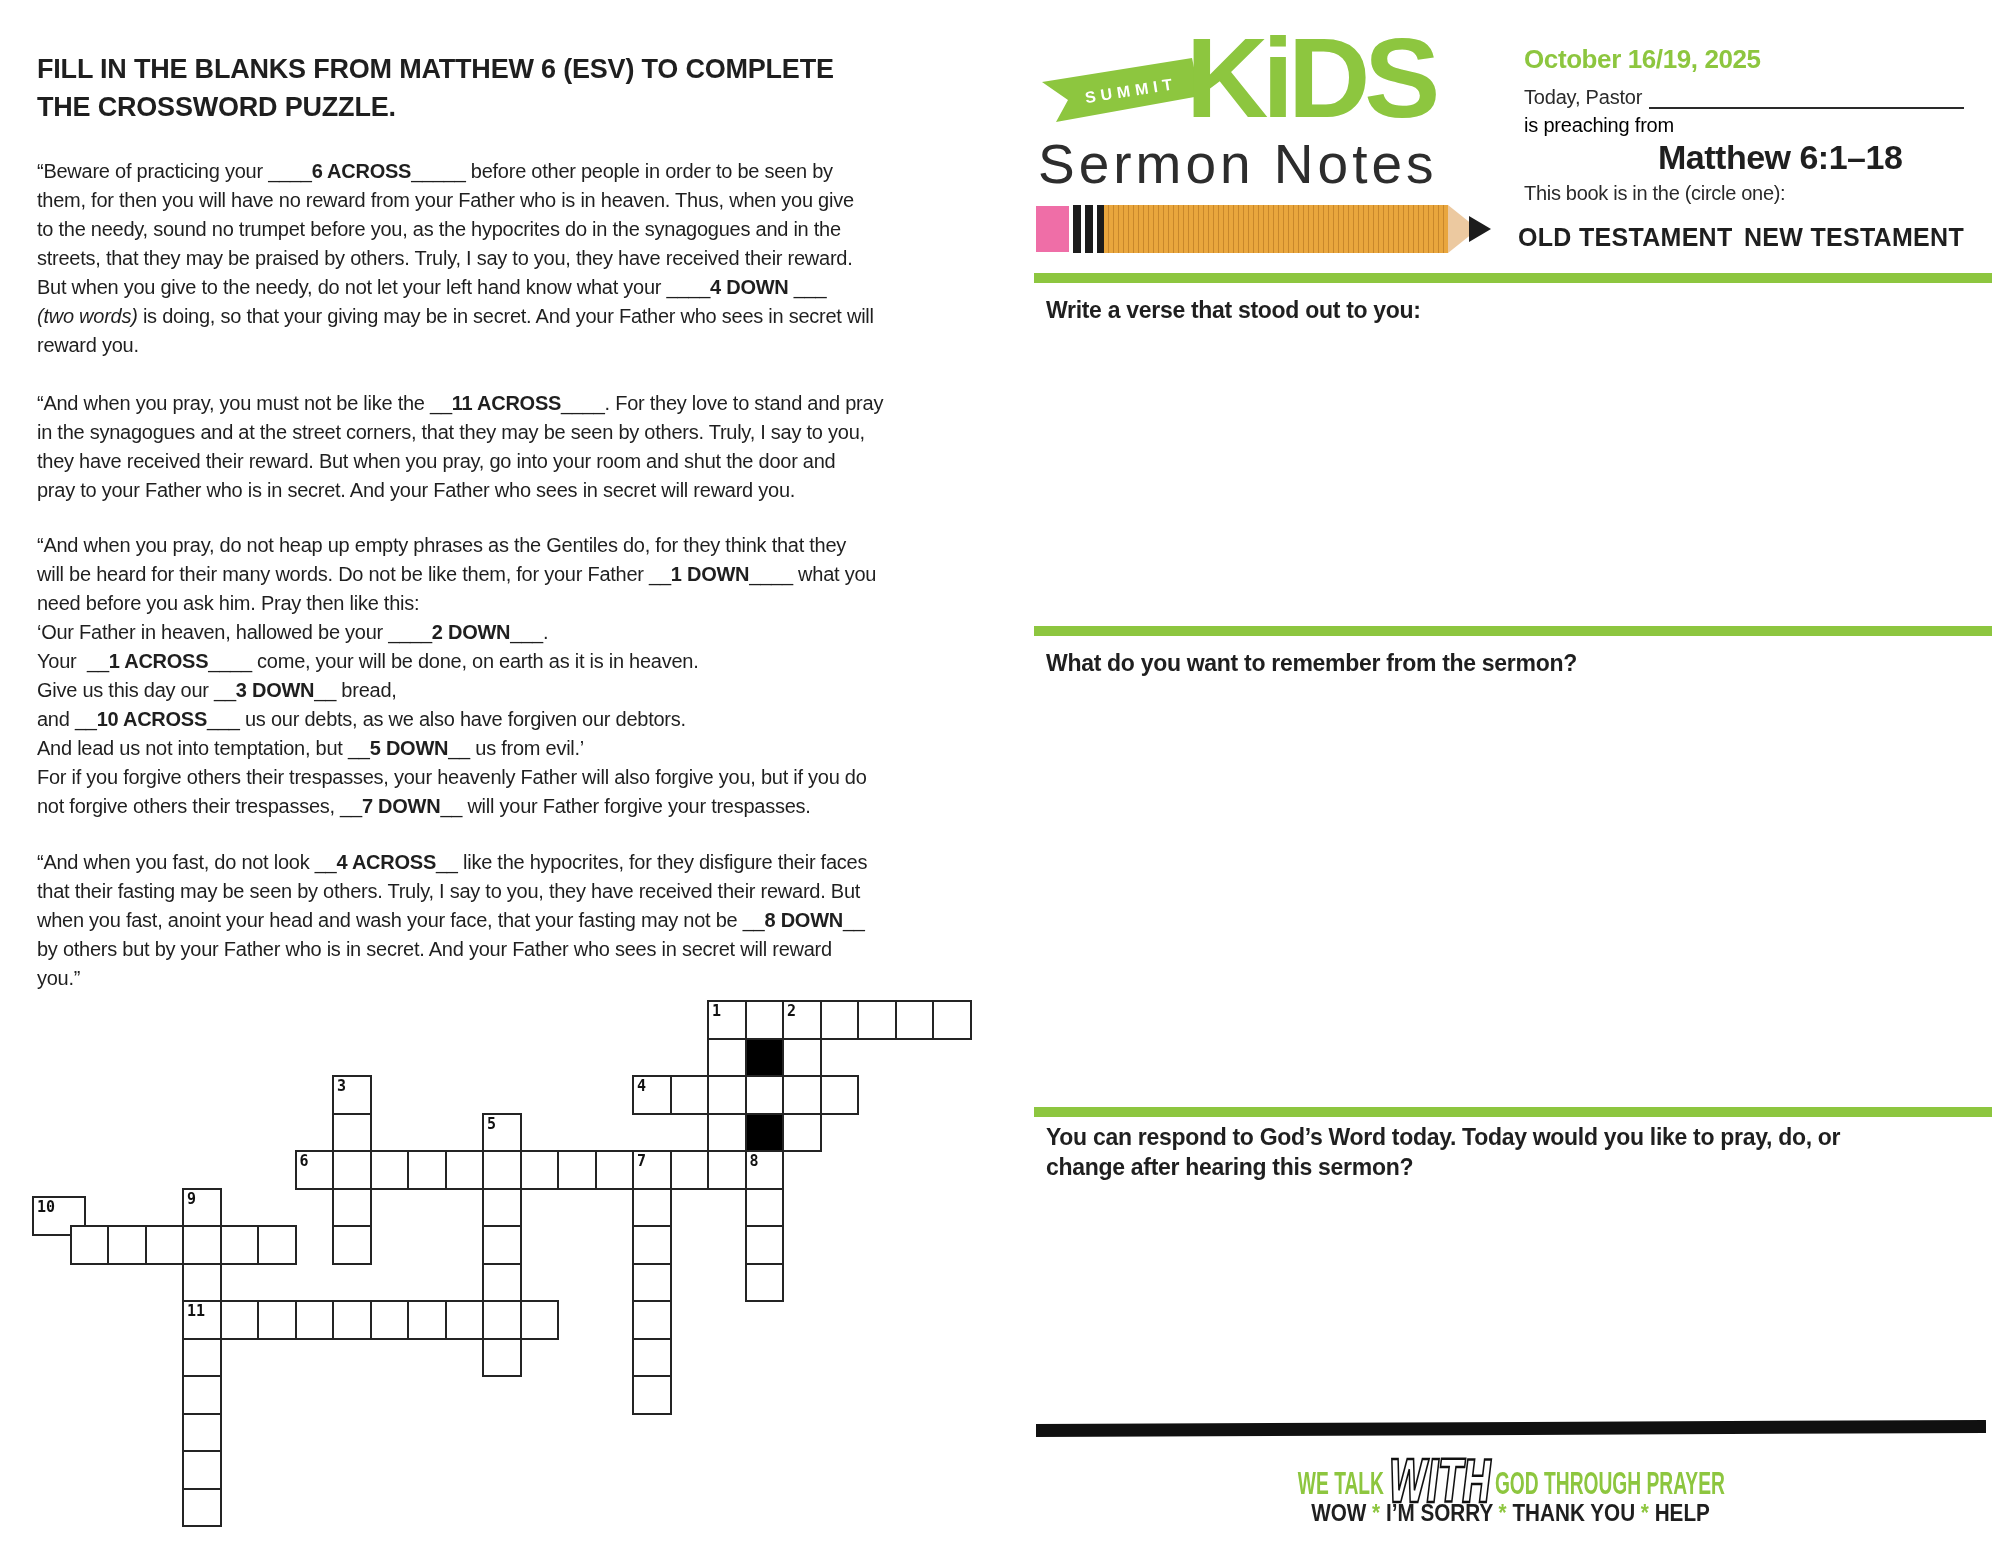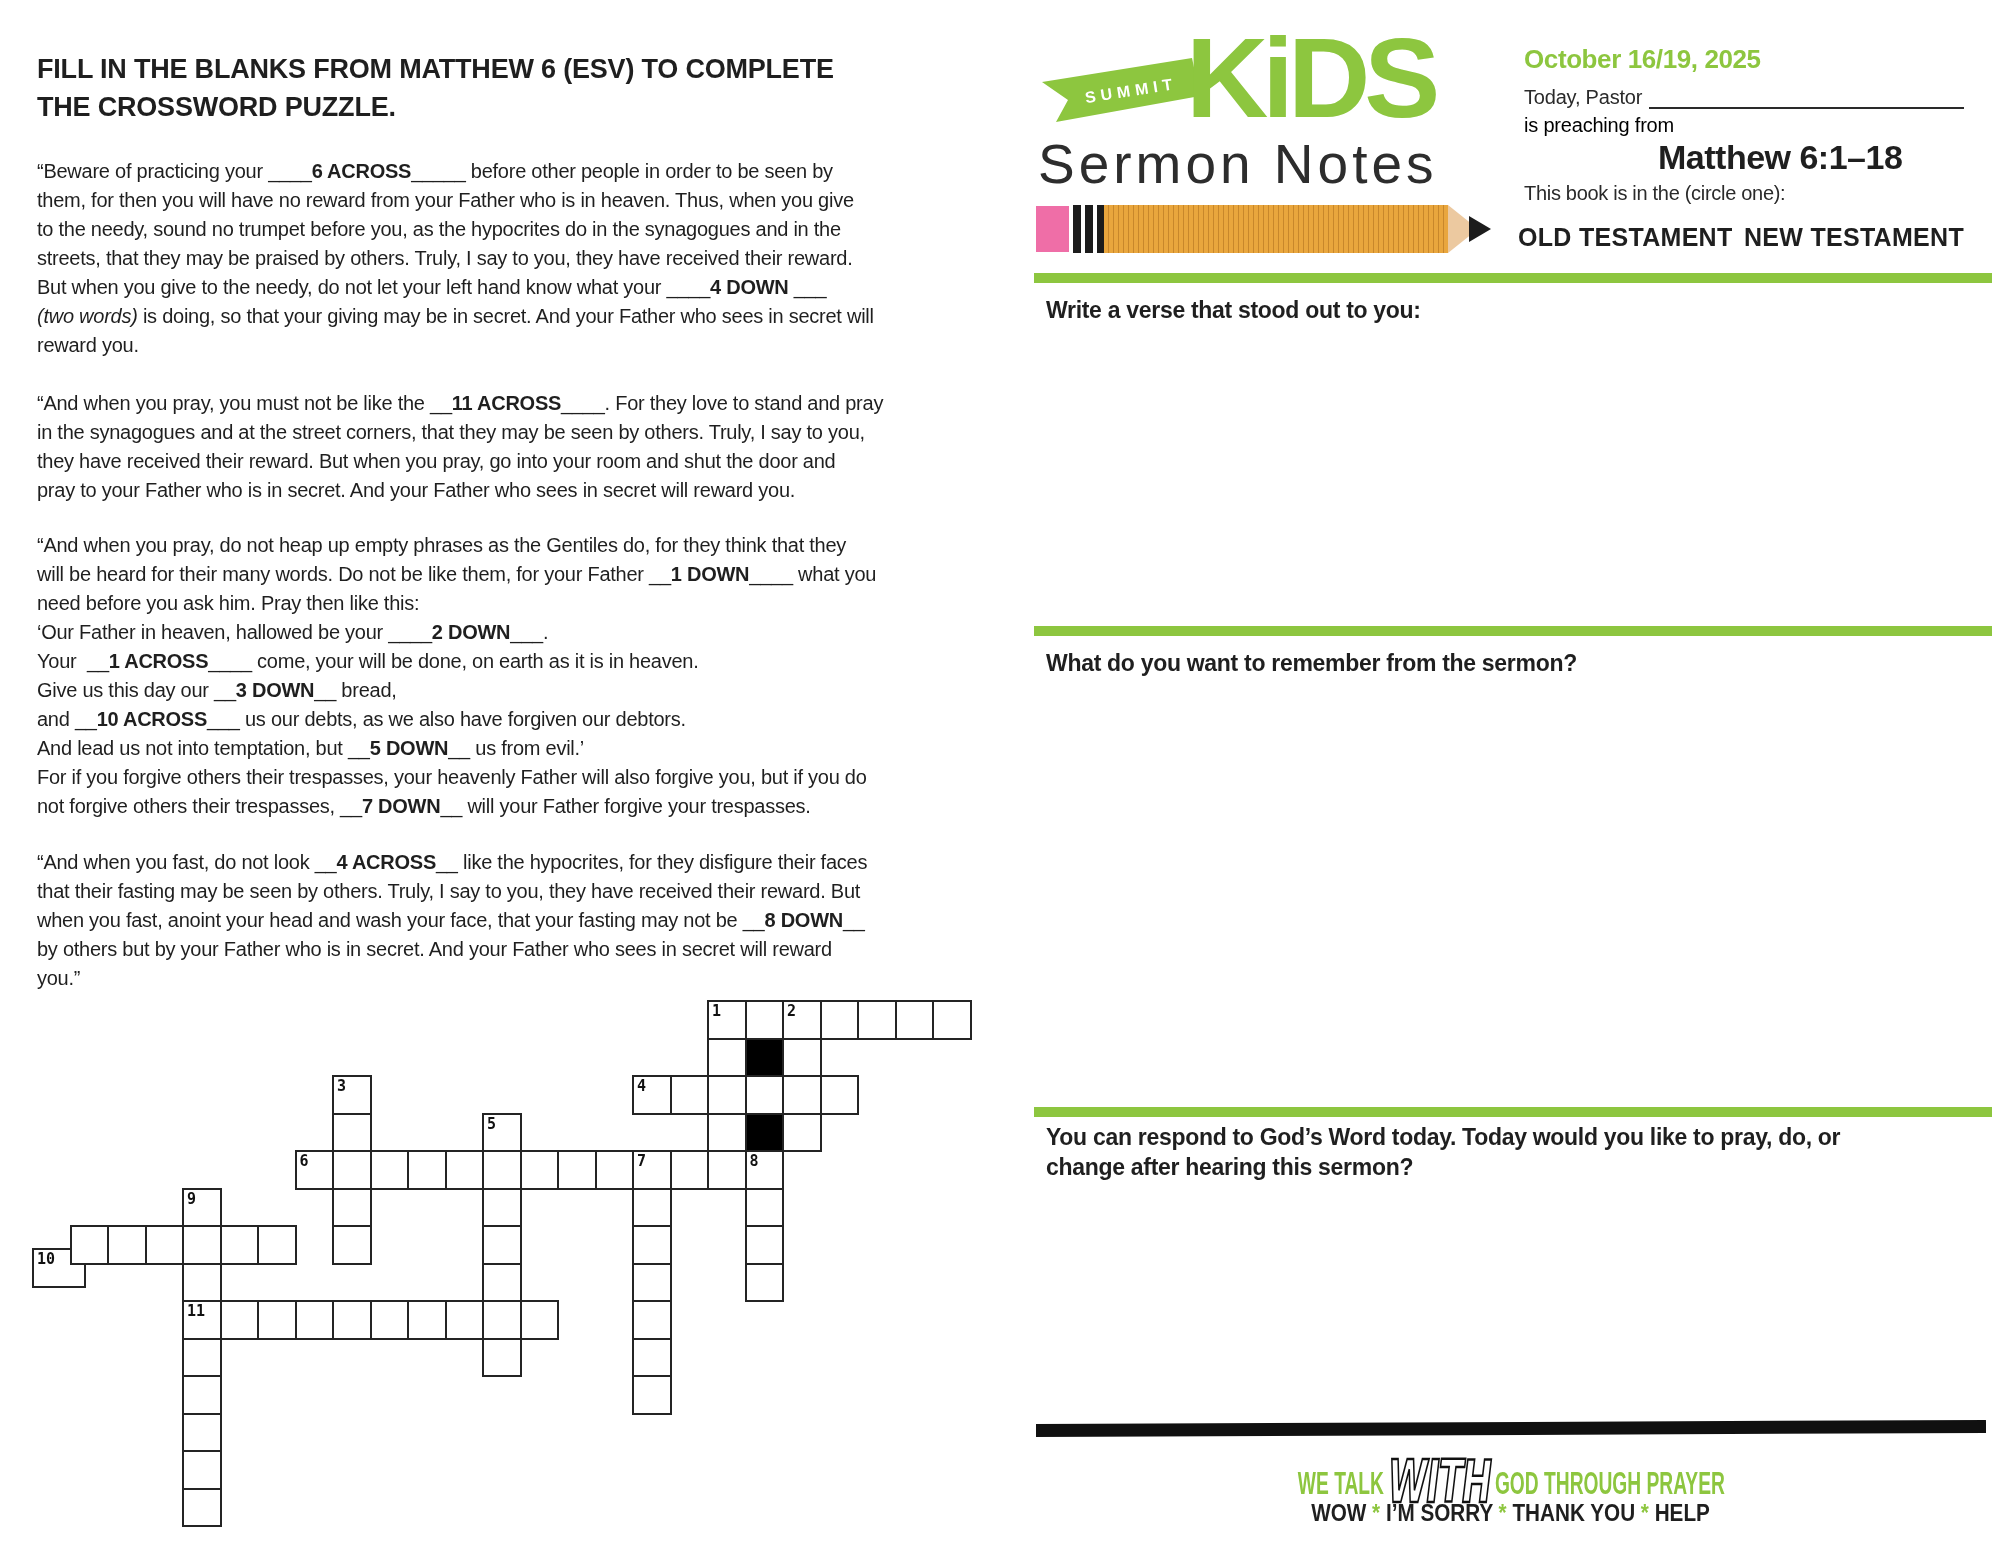--- a/index.html
+++ b/index.html
@@ -159,21 +159,21 @@
     <div class="cell" style="left: 744.5px; top: 1150px; width: 39.5px; height: 39.5px;">
       <span class="num">8</span>
     </div>
     <div class="cell" style="left: 182px; top: 1187.5px; width: 39.5px; height: 39.5px;">
       <span class="num">9</span>
     </div>
     <div class="cell" style="left: 332px; top: 1187.5px; width: 39.5px; height: 39.5px;"></div>
     <div class="cell" style="left: 482px; top: 1187.5px; width: 39.5px; height: 39.5px;"></div>
     <div class="cell" style="left: 632px; top: 1187.5px; width: 39.5px; height: 39.5px;"></div>
     <div class="cell" style="left: 744.5px; top: 1187.5px; width: 39.5px; height: 39.5px;"></div>
-    <div class="cell" style="left: 32px; top: 1248px; width: 54px; height: 39.5px;">
+    <div class="cell" style="left: 32px; top: 1196px; width: 54px; height: 39.5px;">
       <span class="num">10</span>
     </div>
     <div class="cell" style="left: 69.5px; top: 1225px; width: 39.5px; height: 39.5px;"></div>
     <div class="cell" style="left: 107px; top: 1225px; width: 39.5px; height: 39.5px;"></div>
     <div class="cell" style="left: 144.5px; top: 1225px; width: 39.5px; height: 39.5px;"></div>
     <div class="cell" style="left: 182px; top: 1225px; width: 39.5px; height: 39.5px;"></div>
     <div class="cell" style="left: 219.5px; top: 1225px; width: 39.5px; height: 39.5px;"></div>
     <div class="cell" style="left: 257px; top: 1225px; width: 39.5px; height: 39.5px;"></div>
     <div class="cell" style="left: 332px; top: 1225px; width: 39.5px; height: 39.5px;"></div>
     <div class="cell" style="left: 482px; top: 1225px; width: 39.5px; height: 39.5px;"></div>

